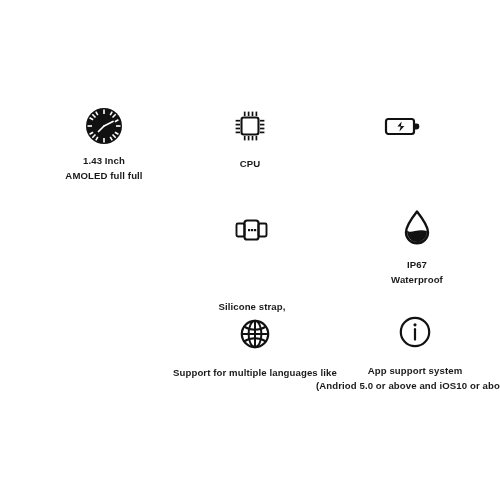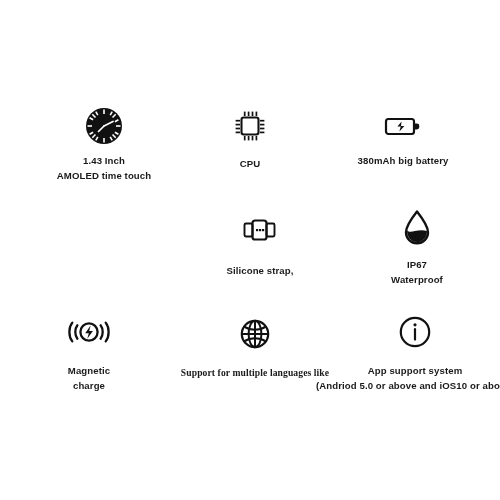--- a/index.html
+++ b/index.html
@@ -39,26 +39,26 @@
     color: #1a1a1a;
     white-space: nowrap;
   }
 
   
   #f-display  { left: 14px;  top: 104px; width: 180px; }
   #f-cpu      { left: 182px; top: 104px; width: 136px; }
   #f-battery  { left: 306px; top: 104px; width: 194px; }
 
   
-  #f-strap    { left: 158px; top: 208px; width: 204px; }
+  #f-strap    { left: 150px; top: 208px; width: 204px; gap: 36px; }
   #f-water    { left: 359px; top: 206px; width: 116px; }
 
   
   #f-magnet   { left: 22px;  top: 310px; width: 134px; }
-  #f-lang     { left: 152px; top: 312px; width: 206px; font-family: Liberation Serif, serif; }
+  #f-lang     { left: 152px; top: 312px; width: 206px; }
   #f-app      { left: 330px; top: 310px; width: 170px; text-align: center; }
 
   #f-lang .icon-wrap, #f-app .icon-wrap, #f-magnet .icon-wrap { margin-bottom: 10px; }
   #f-water .icon-wrap { margin-bottom: 8px; }
   #f-strap .icon-wrap { margin-bottom: 12px; }
   #f-cpu .icon-wrap   { margin-bottom: 9px; }
 
   svg { display: block; }
 </style>
 </head>
@@ -86,21 +86,21 @@
           <line x1="11.8" y1="5.6" x2="13.8" y2="9.1"></line>
           <line x1="26.2" y1="30.9" x2="28.2" y2="34.4"></line>
           <line x1="5.6" y1="11.8" x2="9.1" y2="13.8"></line>
           <line x1="30.9" y1="26.2" x2="34.4" y2="28.2"></line>
         </g>
         <line x1="20" y1="20" x2="29" y2="15.5" stroke="#ffffff" stroke-width="1.7" stroke-linecap="round"></line>
         <line x1="20" y1="20" x2="14.5" y2="25.5" stroke="#ffffff" stroke-width="1.7" stroke-linecap="round"></line>
       </svg>
     </div>
     <div class="caption">1.43 Inch</div>
-    <div class="caption">AMOLED time touch</div>
+    <div class="caption">AMOLED full full</div>
   </div>
 
   <div class="feature" id="f-cpu">
     <div class="icon-wrap">
       <svg width="34" height="34" viewBox="0 0 34 34">
         <rect x="8.5" y="8.5" width="17" height="17" rx="2.2" fill="none" stroke="#111111" stroke-width="2.1"></rect>
         <g stroke="#111111" stroke-width="1.7" stroke-linecap="butt">
           <line x1="11.7" y1="2.6" x2="11.7" y2="7"></line>
           <line x1="15.6" y1="2.6" x2="15.6" y2="7"></line>
           <line x1="19.5" y1="2.6" x2="19.5" y2="7"></line>
@@ -124,21 +124,20 @@
   </div>
 
   <div class="feature" id="f-battery">
     <div class="icon-wrap">
       <svg width="40" height="26" viewBox="0 0 40 26">
         <rect x="3" y="6" width="28" height="15" rx="2.4" fill="none" stroke="#111111" stroke-width="2.2"></rect>
         <path d="M31.5 10.5 h2.4 a2.4 2.4 0 0 1 2.4 2.4 v1.2 a2.4 2.4 0 0 1 -2.4 2.4 h-2.4 z" fill="#111111"></path>
         <path d="M18.6 8.6 L14.4 13.6 h3.3 L16.4 18.4 L21.4 13 h-3.4 z" fill="#111111"></path>
       </svg>
     </div>
-    <div class="caption">380mAh big battery</div>
   </div>
 
   <div class="feature" id="f-strap">
     <div class="icon-wrap">
       <svg width="40" height="24" viewBox="0 0 40 24">
         <rect x="4.5" y="5.5" width="8" height="13" rx="1.4" fill="none" stroke="#111111" stroke-width="1.9"></rect>
         <rect x="12.5" y="2.5" width="14" height="19" rx="2.6" fill="none" stroke="#111111" stroke-width="2.2"></rect>
         <rect x="26.5" y="5.5" width="8" height="13" rx="1.4" fill="none" stroke="#111111" stroke-width="1.9"></rect>
         <g fill="#111111">
           <rect x="16" y="11" width="2.2" height="2.2"></rect>
@@ -154,36 +153,20 @@
     <div class="icon-wrap">
       <svg width="30" height="38" viewBox="0 0 30 38">
         <path d="M15 2.5 C15 2.5 4 16.5 4 23.2 C4 29.4 8.9 34.3 15 34.3 C21.1 34.3 26 29.4 26 23.2 C26 16.5 15 2.5 15 2.5 Z" fill="none" stroke="#111111" stroke-width="2.4" stroke-linejoin="round"></path>
         <path d="M5.1 21.6 C7.4 23.8 10.3 22.6 12.9 22.0 C17.2 21.0 21.6 21.0 24.9 21.9 C25.3 28.3 20.8 33.1 15 33.1 C9.3 33.1 4.8 28.2 5.1 21.6 Z" fill="#111111"></path>
       </svg>
     </div>
     <div class="caption">IP67</div>
     <div class="caption">Waterproof</div>
   </div>
 
-  <div class="feature" id="f-magnet">
-    <div class="icon-wrap">
-      <svg width="44" height="32" viewBox="0 0 44 32">
-        <circle cx="22" cy="16" r="8.6" fill="none" stroke="#111111" stroke-width="2.3"></circle>
-        <path d="M23.6 9.5 L18.2 17.2 h3.6 L20.3 22.8 L25.9 15 h-3.7 z" fill="#111111"></path>
-        <g fill="none" stroke="#111111" stroke-linecap="round">
-          <path d="M10.4 9.3 C7.6 12.9 7.6 19.1 10.4 22.7" stroke-width="2.3"></path>
-          <path d="M5.3 6.6 C1.4 11.5 1.4 20.5 5.3 25.4" stroke-width="2.3"></path>
-          <path d="M33.6 9.3 C36.4 12.9 36.4 19.1 33.6 22.7" stroke-width="2.3"></path>
-          <path d="M38.7 6.6 C42.6 11.5 42.6 20.5 38.7 25.4" stroke-width="2.3"></path>
-        </g>
-      </svg>
-    </div>
-    <div class="caption">Magnetic</div>
-    <div class="caption">charge</div>
-  </div>
 
   <div class="feature" id="f-lang">
     <div class="icon-wrap">
       <svg width="32" height="32" viewBox="0 0 32 32">
         <circle cx="16" cy="16" r="13.2" fill="none" stroke="#111111" stroke-width="2.2"></circle>
         <ellipse cx="16" cy="16" rx="6.4" ry="13.2" fill="none" stroke="#111111" stroke-width="2.0"></ellipse>
         <line x1="16" y1="2.8" x2="16" y2="29.2" stroke="#111111" stroke-width="2.0"></line>
         <line x1="2.8" y1="16" x2="29.2" y2="16" stroke="#111111" stroke-width="2.0"></line>
         <path d="M5.2 8.6 C8.5 10.7 12.1 11.7 16 11.7 C19.9 11.7 23.5 10.7 26.8 8.6" fill="none" stroke="#111111" stroke-width="2.0"></path>
         <path d="M5.2 23.4 C8.5 21.3 12.1 20.3 16 20.3 C19.9 20.3 23.5 21.3 26.8 23.4" fill="none" stroke="#111111" stroke-width="2.0"></path>

